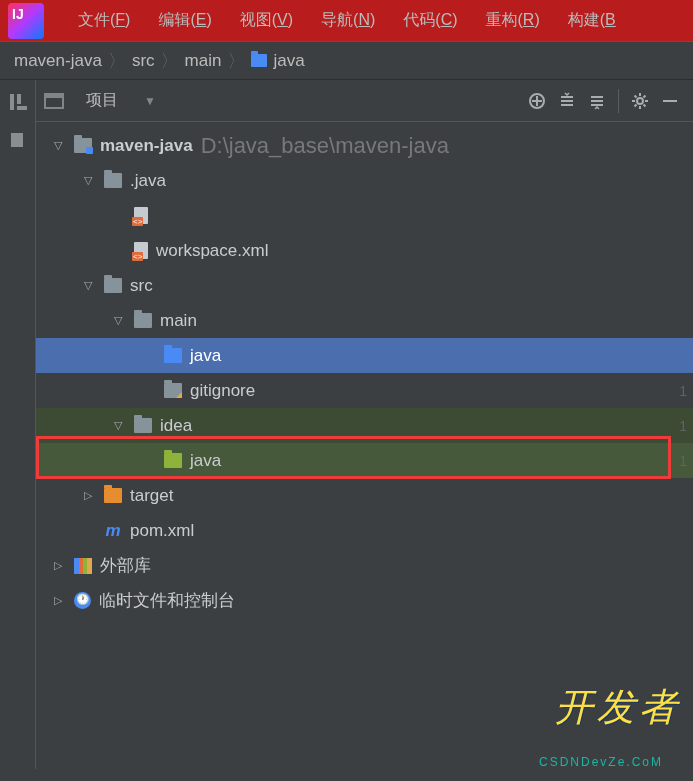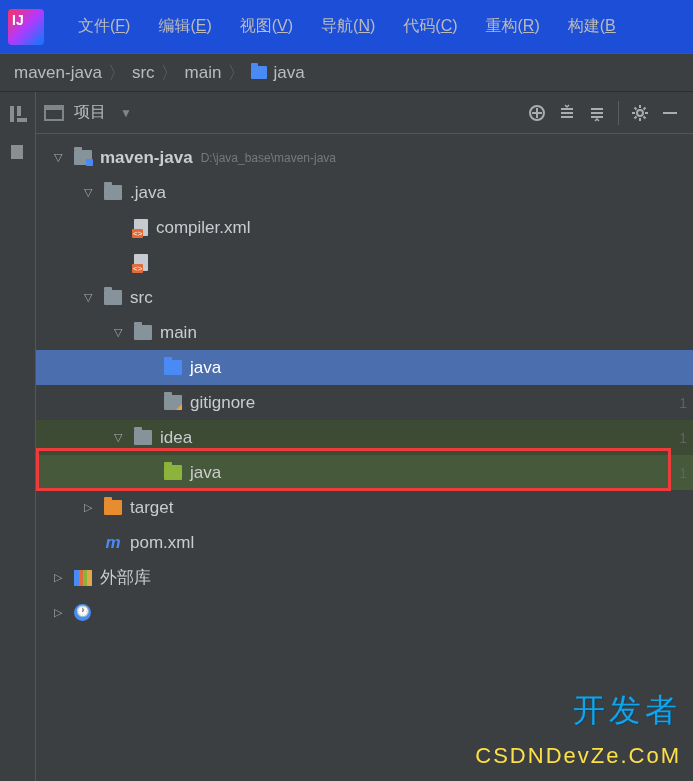--- a/index.html
+++ b/index.html
@@ -1,36 +1,36 @@
 <!DOCTYPE html>
 <html><head>
 <meta charset="utf-8">
 <style>
 * { margin: 0; padding: 0; box-sizing: border-box; font-family: "Microsoft YaHei", Arial, sans-serif; }
 body { background: #3c3f41; color: #bbbbbb; width: 693px; height: 781px; overflow: hidden; font-size: 15px; user-select: none; }
 
-.menubar { height: 54px; display: flex; align-items: center; background: #1d4ed8; border-bottom: 1px solid #515658; padding-left: 8px; }
+.menubar { height: 42px; display: flex; align-items: center; background: #b91c1c; border-bottom: 1px solid #515658; padding-left: 8px; }
 .app-icon { width: 36px; height: 36px; background: linear-gradient(135deg, #fe315d 0%, #b03aff 50%, #087cfa 100%); border-radius: 4px; display: flex; align-items: center; justify-content: center; margin-right: 20px; position: relative; }
 .app-icon::after { content: "IJ"; color: #fff; font-weight: bold; font-size: 14px; position: absolute; top: 3px; left: 4px; }
 .menu-item { padding: 0 14px; font-size: 16px; cursor: pointer; }
 .menu-item u { text-decoration: underline; }
 
 .breadcrumb { height: 38px; display: flex; align-items: center; padding-left: 14px; border-bottom: 1px solid #2b2d2e; }
 .crumb { font-size: 17px; color: #bbbbbb; font-weight: 500; }
 .crumb-sep { margin: 0 6px; color: #5e6366; font-size: 18px; }
 .folder-icon { display: inline-block; width: 16px; height: 13px; background: #4a8af4; border-radius: 1px; margin-right: 6px; vertical-align: -1px; position: relative; }
 .folder-icon::before { content: ""; position: absolute; top: -3px; left: 0; width: 7px; height: 3px; background: #4a8af4; border-radius: 1px 1px 0 0; }
 
 .workspace { display: flex; height: calc(100% - 92px); }
 .gutter { width: 36px; background: #3c3f41; border-right: 1px solid #515658; padding-top: 12px; display: flex; flex-direction: column; align-items: center; gap: 18px; }
 .gutter-icon { width: 20px; height: 20px; color: #8a8e91; }
 
 .panel { flex: 1; display: flex; flex-direction: column; }
 .panel-header { height: 42px; display: flex; align-items: center; background: #3c3f41; border-bottom: 1px solid #515658; padding: 0 8px; }
-.ph-left { display: flex; align-items: center; gap: 6px; }
+.ph-left { display: flex; align-items: center; gap: 18px; }
 .ph-window-icon { width: 20px; height: 16px; border: 2px solid #808588; border-top-width: 5px; }
 .ph-title { font-size: 16px; font-weight: 500; margin-left: 4px; }
 .ph-chevron { margin-left: 8px; color: #808588; font-size: 12px; }
 .ph-spacer { flex: 1; }
 .ph-btn { width: 30px; height: 30px; display: flex; align-items: center; justify-content: center; color: #a9adb0; cursor: pointer; }
 .ph-divider { width: 1px; height: 24px; background: #5a5e60; margin: 0 6px; }
 
 .tree { flex: 1; background: #3c3f41; overflow: auto; padding-top: 6px; position: relative; }
 .tree-row { height: 35px; display: flex; align-items: center; font-size: 17px; cursor: pointer; position: relative; white-space: nowrap; }
 .tree-row.selected { background: #4b6eaf; color: #fff; }
@@ -46,26 +46,26 @@
 .ico-folder-green { background: #8eb33b; }
 .ico-folder-orange { background: #e88c30; }
 .ico-folder-res::after { content: ""; position: absolute; bottom: 0; right: 0; width: 0; height: 0; border-left: 6px solid transparent; border-bottom: 6px solid #e0a84a; }
 .ico-file { width: 14px; height: 17px; background: #c5cbd1; border-radius: 1px; position: relative; }
 .ico-file-xml::after { content: "<>"; position: absolute; bottom: -2px; left: -2px; background: #e26b3a; color: #fff; font-size: 8px; padding: 0 1px; line-height: 9px; border-radius: 1px; }
 .ico-file-git::after { content: "⊘"; position: absolute; bottom: -2px; right: -3px; font-size: 10px; color: #7a8288; }
 .ico-lib { width: 18px; height: 16px; background: linear-gradient(90deg,#4a8af4 0 25%,#e26b3a 25% 50%,#8eb33b 50% 75%,#e0a84a 75%); }
 .ico-scratch { width: 17px; height: 17px; border-radius: 50%; background: #4a8af4; position: relative; }
 .ico-scratch::after { content: "🕐"; position: absolute; font-size: 11px; top: 1px; left: 2px; color: #fff; }
 .row-label { color: #c9ccd0; }
-.row-path { color: #787878; margin-left: 8px; font-size: 12px; }
+.row-path { color: #787878; margin-left: 8px; font-size: 22px; }
 
 .red-box { position: absolute; border: 3px solid #ee3b3b; pointer-events: none; }
 
-.watermark-1 { position: absolute; right: 12px; bottom: 48px; color: #0ea5e9; font-size: 32px; font-family: "KaiTi", serif; text-shadow: 1px 1px 0 #1a3a5c; letter-spacing: 4px; }
-.watermark-2 { position: absolute; right: 12px; bottom: 12px; color: #fde047; font-size: 22px; letter-spacing: 2px; }
+.watermark-1 { position: absolute; right: 12px; bottom: 48px; color: #fde047; font-size: 38px; font-family: "KaiTi", serif; font-style: italic; text-shadow: 1px 1px 0 #1a3a5c; letter-spacing: 4px; }
+.watermark-2 { position: absolute; right: 30px; bottom: 12px; color: #14b8a6; font-size: 12px; letter-spacing: 2px; }
 
 .line-num { position: absolute; right: 6px; color: #606366; font-size: 14px; }
 
 svg { display: block; }
 </style>
 </head>
 <body>
 
 <div class="menubar">
   <div class="app-icon"></div>
@@ -160,24 +160,24 @@
       </div>
 
       <div class="tree-row" style="padding-left:48px">
         <span class="tree-arrow">▽</span>
         <span class="tree-icon ico-folder"></span>
         <span class="row-label">.java</span>
       </div>
 
       <div class="tree-row" style="padding-left:98px">
         <span class="tree-icon ico-file ico-file-xml"></span>
-        <span class="row-label">compiler.xml</span>
       </div>
       <div class="tree-row" style="padding-left:98px">
         <span class="tree-icon ico-file ico-file-xml"></span>
+        <span class="row-label">workspace.xml</span>
       </div>
 
       <div class="tree-row" style="padding-left:48px">
         <span class="tree-arrow">▽</span>
         <span class="tree-icon ico-folder"></span>
         <span class="row-label">src</span>
       </div>
 
       <div class="tree-row" style="padding-left:78px">
         <span class="tree-arrow">▽</span>
@@ -224,20 +224,21 @@
 
       <div class="tree-row" style="padding-left:18px">
         <span class="tree-arrow">▷</span>
         <span class="tree-icon ico-lib"></span>
         <span class="row-label">外部库</span>
       </div>
 
       <div class="tree-row" style="padding-left:18px">
         <span class="tree-arrow">▷</span>
         <span class="tree-icon ico-scratch"></span>
+        <span class="row-label">临时文件和控制台</span>
       </div>
 
       <div class="red-box" style="left:0; top:314px; width:635px; height:43px;"></div>
     </div>
   </div>
 </div>
 
 <div class="watermark-1">开发者</div>
 <div class="watermark-2">CSDNDevZe.CoM</div>
 

